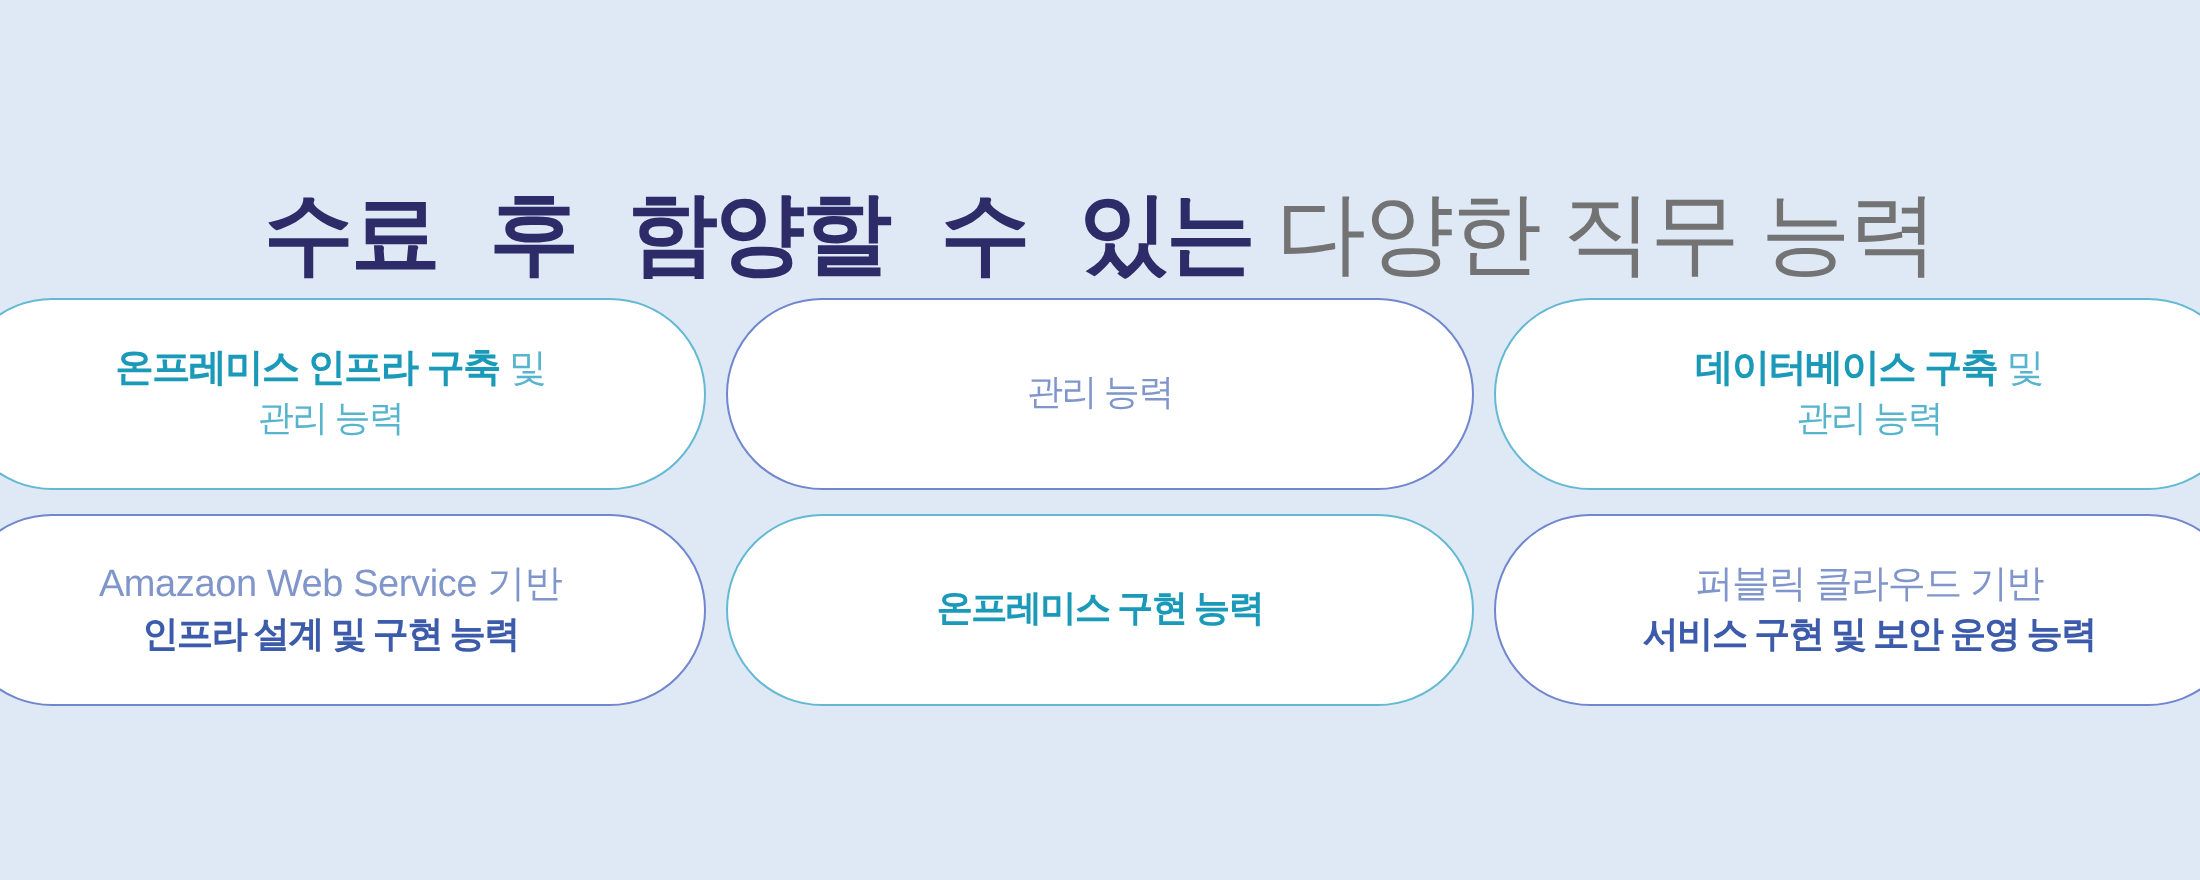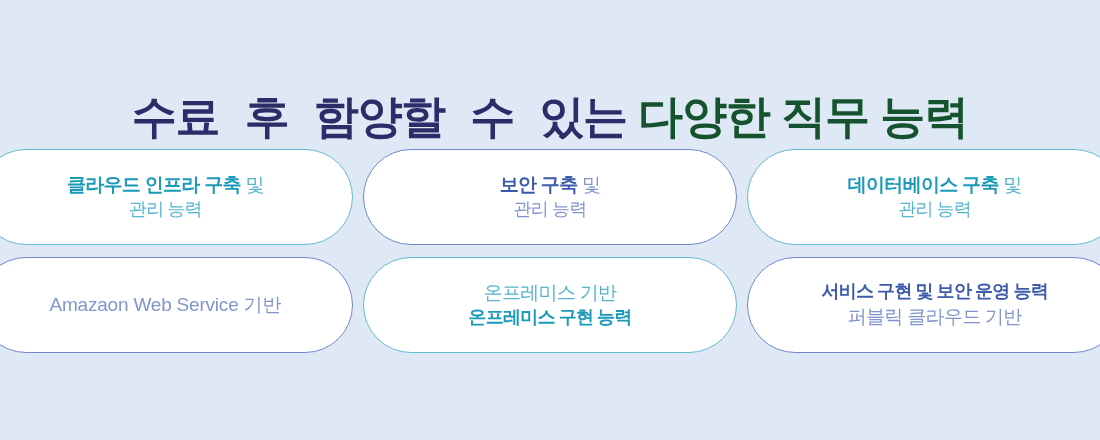--- a/index.html
+++ b/index.html
@@ -36,22 +36,22 @@
     font-size: 45px;
     letter-spacing: -1.4px;
     color: #312f6d;
   }
   .heading .hl-strong {
     font-weight: 800;
     color: #2d2b68;
     font-family: Liberation Mono, monospace;
   }
   .heading .hl-light {
-    font-weight: 700;
-    color: #14532d;
+    font-weight: 400;
+    color: #737373;
     letter-spacing: -1.1px;
   }
 
   
   .card-grid {
     position: absolute;
     left: -22px;
     top: 149px;
     width: 1144px;
   }
@@ -111,48 +111,47 @@
 
   <h1 class="heading">
     <span class="hl-strong">수료 후 함양할 수 있는</span><span class="hl-light"> 다양한 직무 능력</span>
   </h1>
 
   <div class="card-grid">
 
     <div class="card-row">
 
       <div class="card">
-        <div class="card-line lead"><span class="t-strong">클라우드 인프라 구축</span><span class="t-regular"> 및</span></div>
+        <div class="card-line lead"><span class="t-strong">온프레미스 인프라 구축</span><span class="t-regular"> 및</span></div>
         <div class="card-line tail t-regular">관리 능력</div>
       </div>
 
       <div class="card accent-blue">
-        <div class="card-line lead"><span class="b-strong">보안 구축</span><span class="b-regular"> 및</span></div>
         <div class="card-line tail b-regular">관리 능력</div>
       </div>
 
       <div class="card">
         <div class="card-line lead"><span class="t-strong">데이터베이스 구축</span><span class="t-regular"> 및</span></div>
         <div class="card-line tail t-regular">관리 능력</div>
       </div>
 
     </div>
 
     <div class="card-row">
 
       <div class="card accent-blue">
         <div class="card-line lead b-regular latin">Amazaon Web Service 기반</div>
+        <div class="card-line tail b-strong">인프라 설계 및 구현 능력</div>
       </div>
 
       <div class="card">
-        <div class="card-line lead t-regular">온프레미스 기반</div>
         <div class="card-line tail t-strong">온프레미스 구현 능력</div>
       </div>
 
       <div class="card accent-blue">
+        <div class="card-line lead b-regular">퍼블릭 클라우드 기반</div>
         <div class="card-line tail b-strong">서비스 구현 및 보안 운영 능력</div>
-        <div class="card-line lead b-regular">퍼블릭 클라우드 기반</div>
       </div>
 
     </div>
 
   </div>
 </div>
 
 </body></html>

